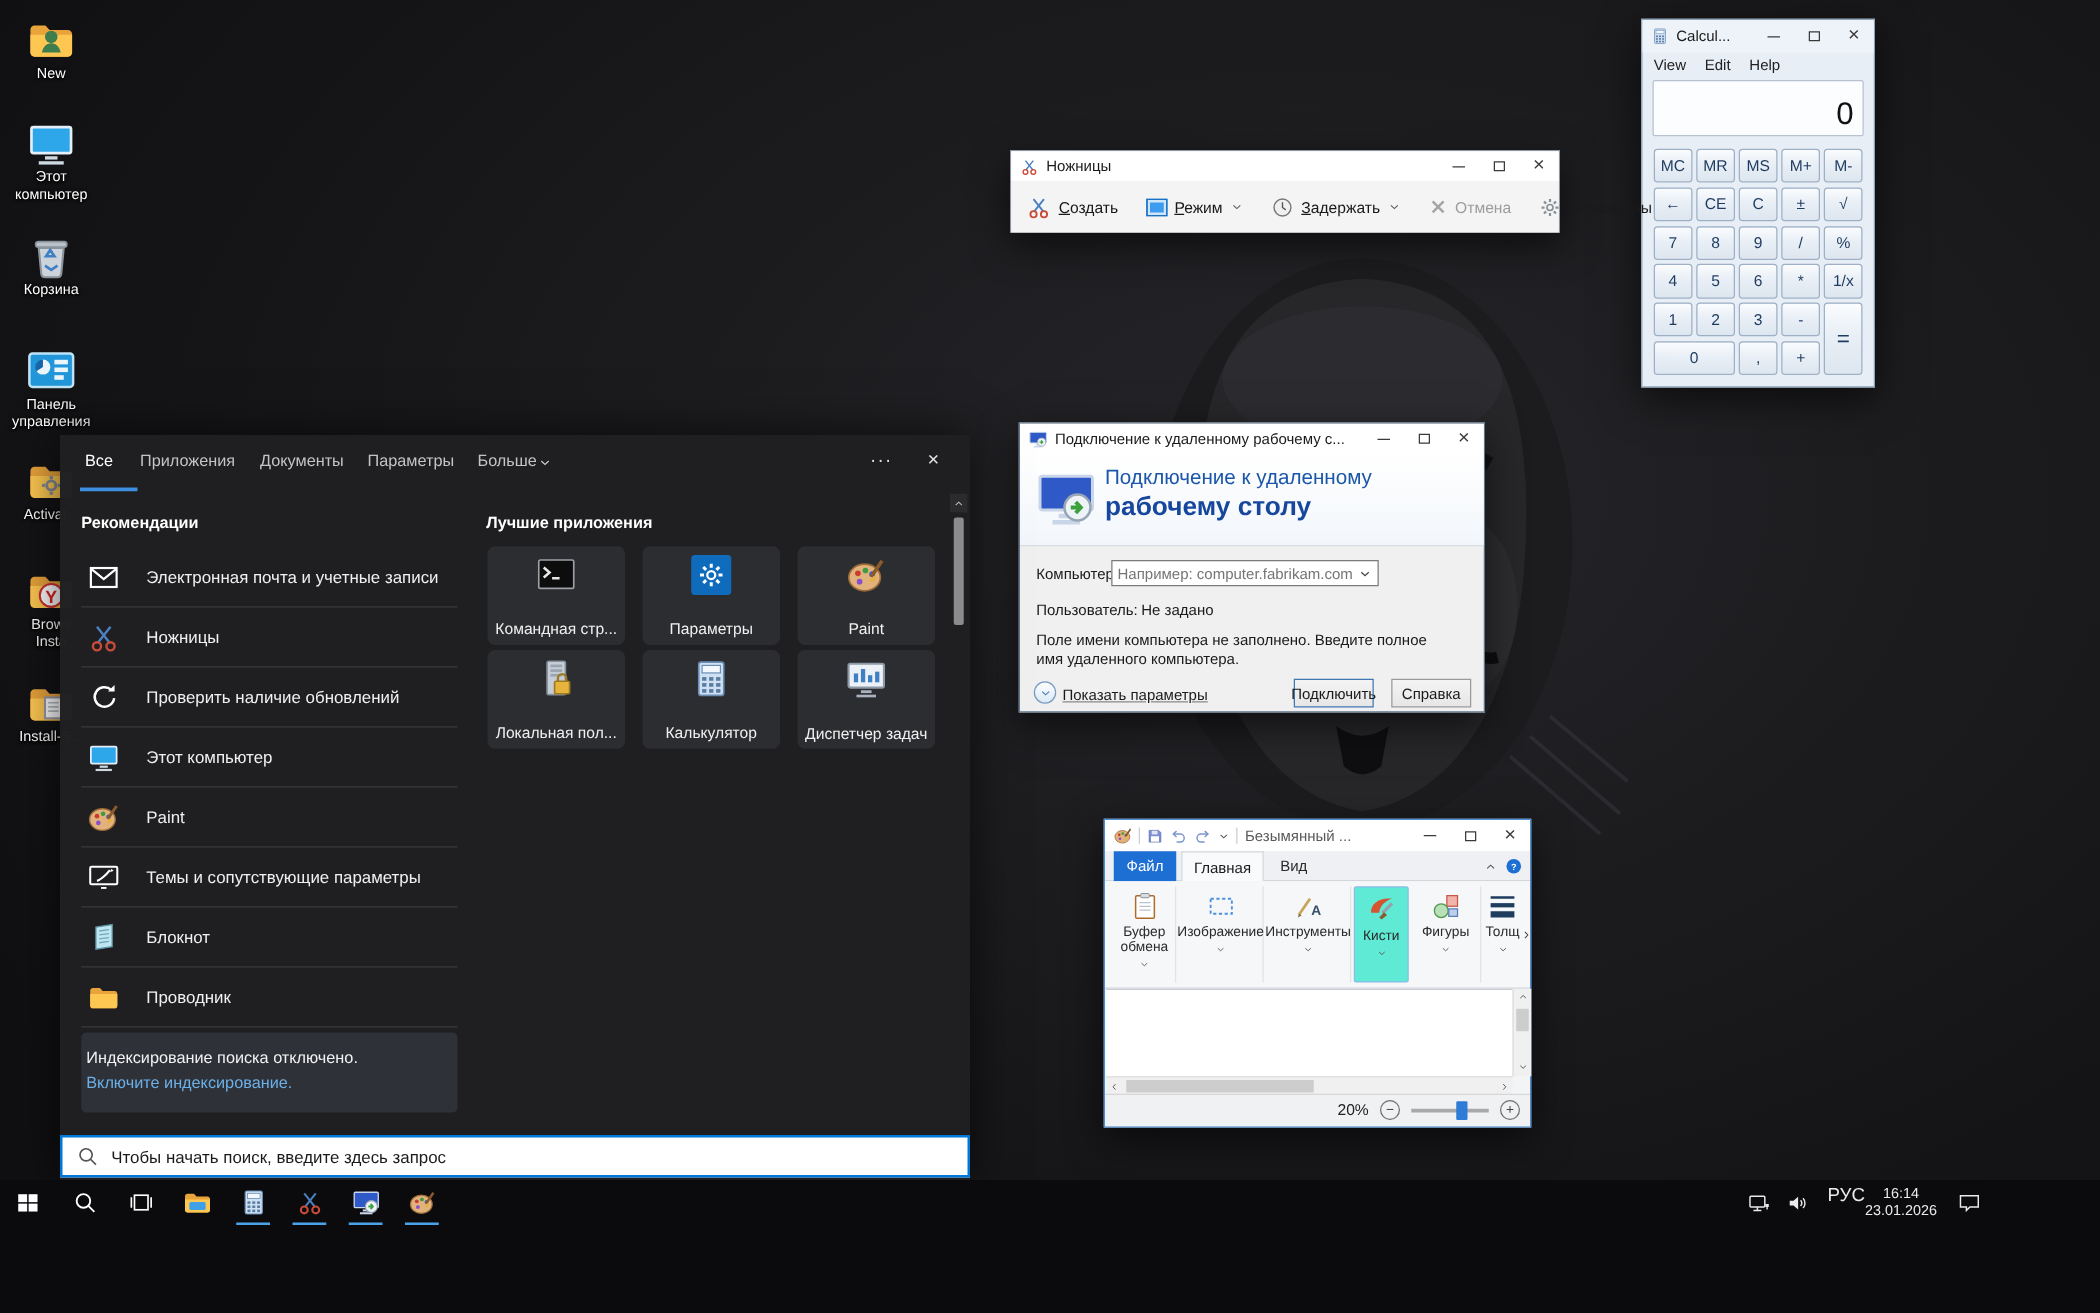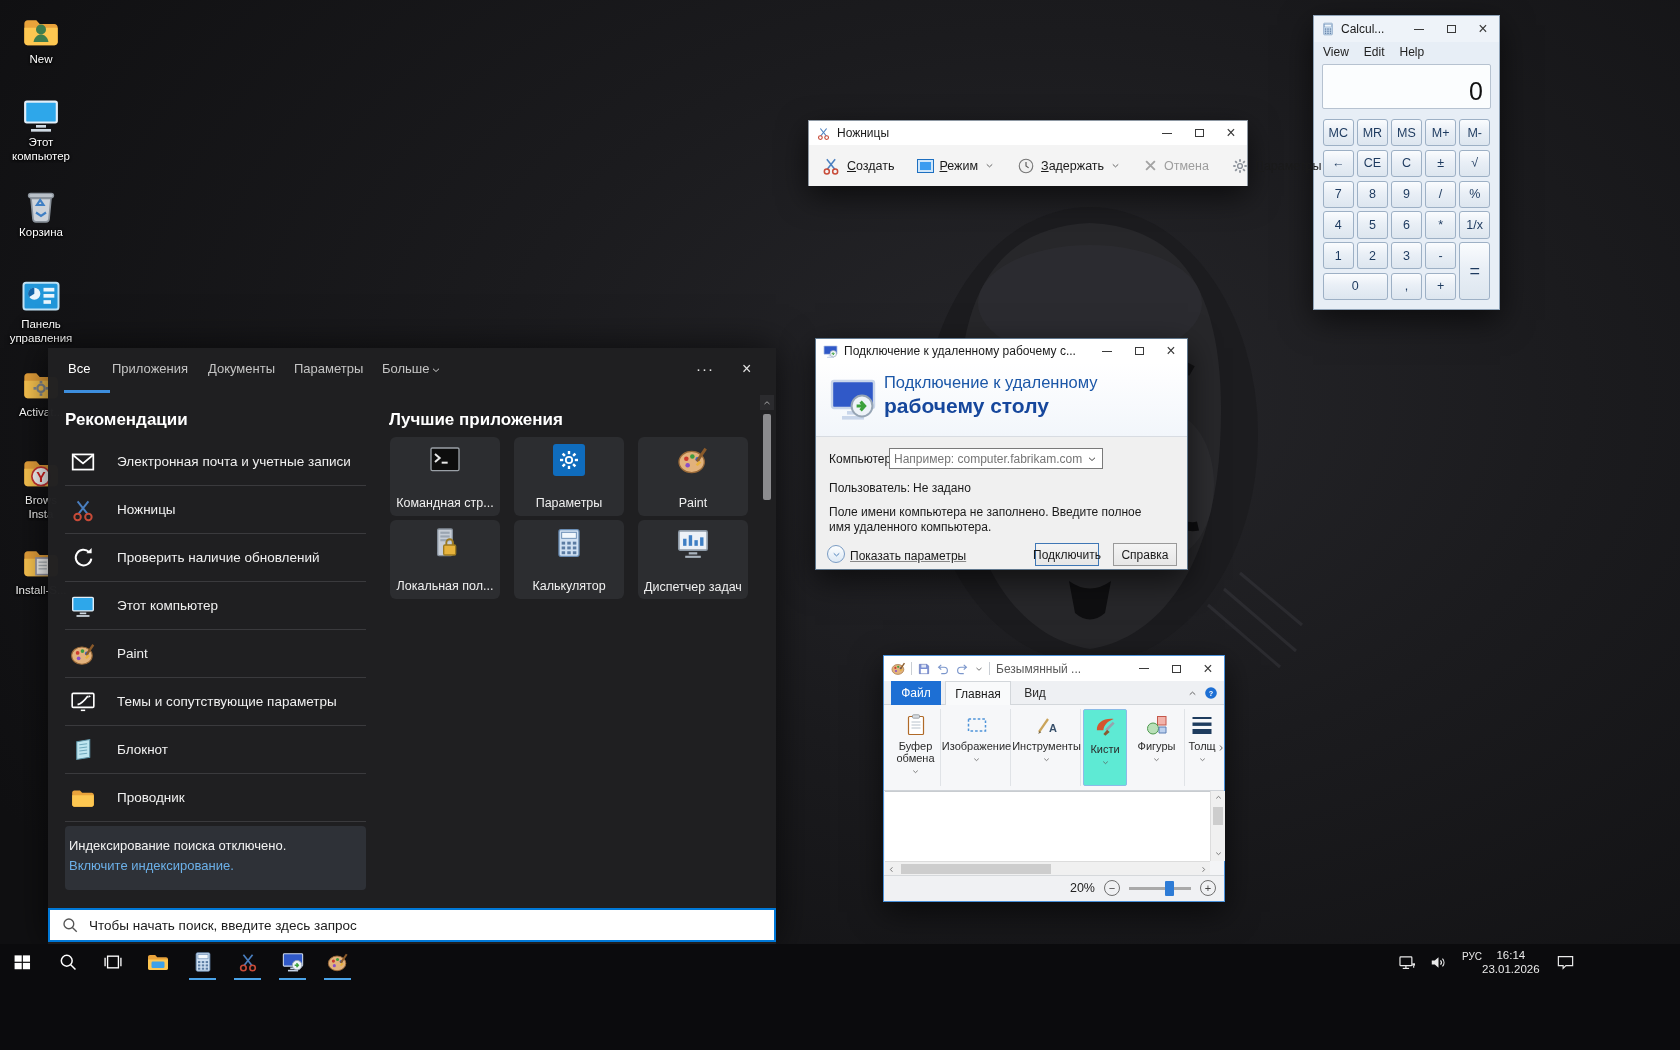--- a/index.html
+++ b/index.html
@@ -64,21 +64,21 @@
   .optcirc{position:absolute;left:11px;top:206px;width:18px;height:18px;border-radius:50%;
     border:1px solid #7a9cc4;background:linear-gradient(#fdfefe,#dce9f5);display:flex;align-items:center;justify-content:center;color:#3f77b5}
 
   
   #startp{left:48px;top:348px;width:728px;height:596px;background:rgba(31,32,34,.985);z-index:3;
     box-shadow:0 0 36px rgba(0,0,0,.65);color:#e8e8e8}
   .s-tab{position:absolute;top:13px;font-size:13px;color:#c4c4c4}
   .s-tab.sel{color:#fff}
   .s-under{position:absolute;top:42px;height:3px;background:#3d8ede}
   .s-ico-top{position:absolute;top:12px;color:#e4e4e4;font-size:15px;letter-spacing:1px}
-  .s-h{position:absolute;top:62px;font-size:17px;font-weight:bold;color:#fff}
+  .s-h{position:absolute;top:62px;font-size:13px;font-weight:bold;color:#fff}
   .s-item{position:absolute;left:17px;width:301px;height:48px;display:flex;align-items:center;gap:16px;
     border-bottom:1px solid #3a3a3d;font-size:13.5px;color:#f0f0f0}
   .s-item .iw{width:36px;display:flex;justify-content:center}
   .tile{position:absolute;width:110px;height:79px;background:#2c2d30;border-radius:6px;
     display:flex;flex-direction:column;align-items:center;justify-content:center;gap:20px}
   .tile .tl{font-size:12.5px;color:#f0f0f0;white-space:nowrap}
   .notice{position:absolute;left:17px;top:478px;width:301px;height:64px;background:#2e3137;border-radius:4px;padding:12px 4px}
   .notice .n1{font-size:13px;color:#f2f2f2}
   .notice .n2{font-size:13px;margin-top:5px}
   .sbar-arrow{position:absolute;left:712px;width:14px;height:15px;background:#2b2b2e;color:#bdbdbd;
@@ -116,21 +116,21 @@
     display:flex;align-items:center;justify-content:center;line-height:1}
   .ztrack{position:relative;width:62px;height:3px;background:#a9a9a9}
   .zthumb{position:absolute;left:36px;top:-6px;width:9px;height:15px;background:#2e7cd6;border-radius:1px}
 
   
   #taskbar{position:absolute;left:0;top:944px;width:1680px;height:106px;background:#0b0b0d;z-index:4}
   .tb-row{display:flex;height:36px}
   .tb-btn{width:45px;height:36px;display:flex;align-items:center;justify-content:center;position:relative;color:#fff}
   .tb-btn.active::after{content:"";position:absolute;left:9px;right:9px;bottom:0;height:2.5px;background:#4aa3e8}
   .tray{position:absolute;top:0;height:36px;display:flex;align-items:center;color:#eaeaea}
-  .tray .lng{font-size:10px;margin:0 0 12px 14px}
+  .tray .lng{font-size:15px;margin:0 0 12px 14px}
   .clock{font-size:11.5px;text-align:center;line-height:14px;}
 </style>
 </head>
 <body>
 
 <div id="screen">
 
 <svg width="0" height="0" style="position:absolute">
   <defs>
     <symbol id="s-win" viewBox="0 0 24 24">

